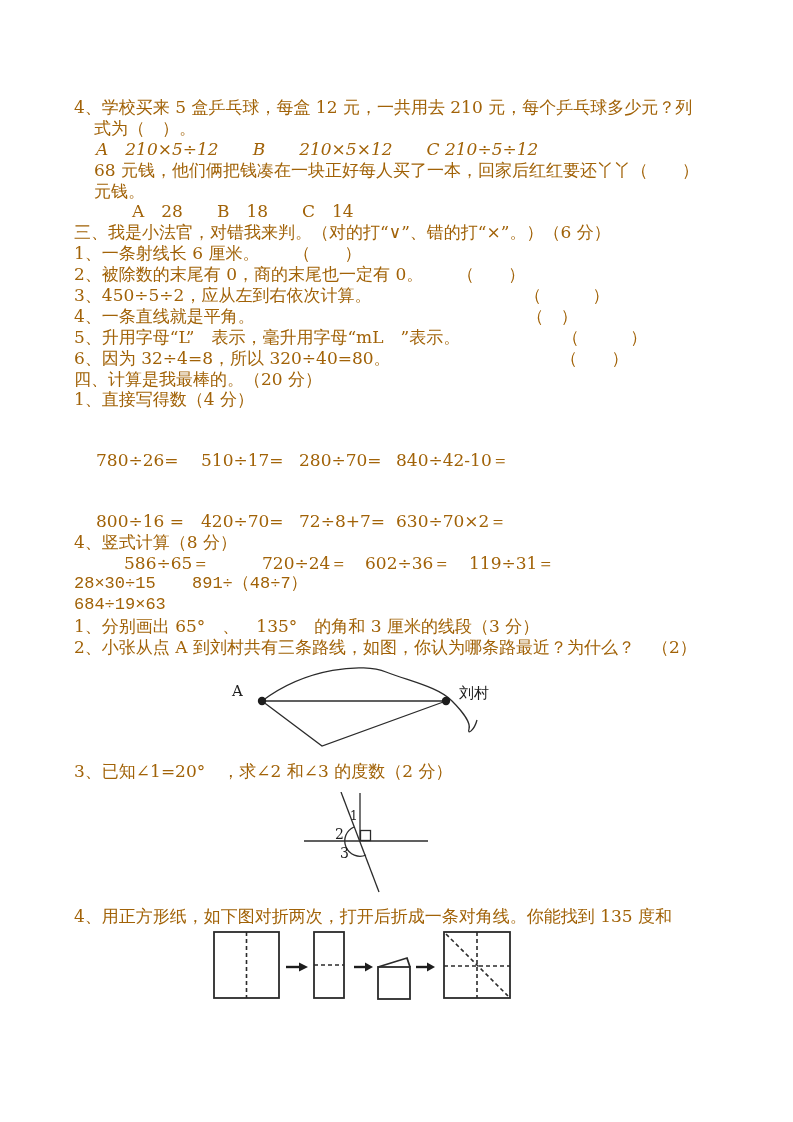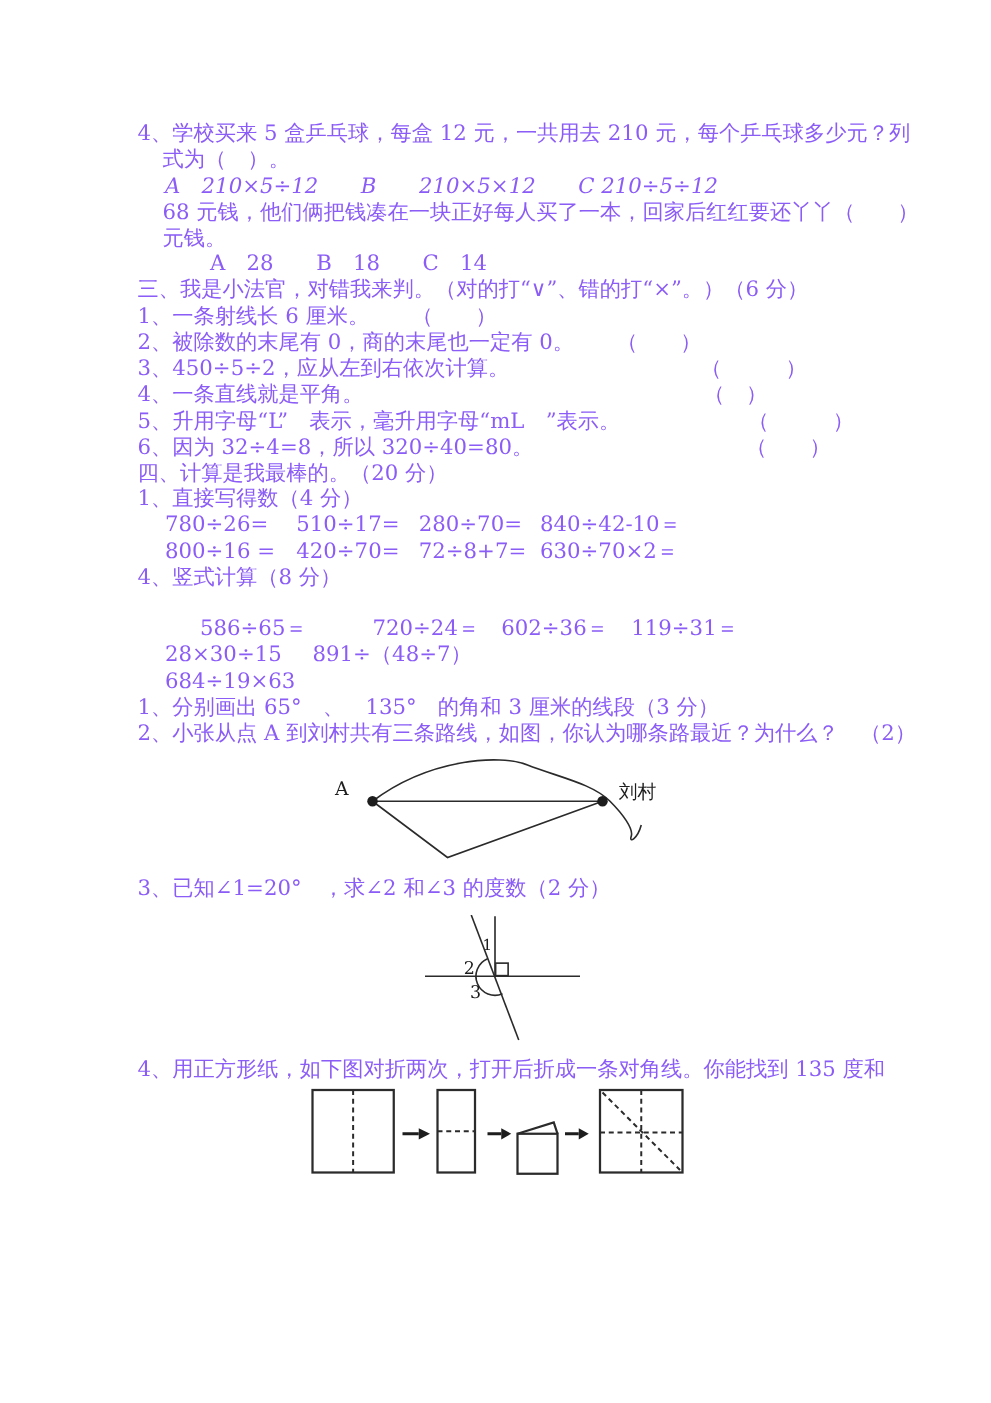--- a/index.html
+++ b/index.html
@@ -1,37 +1,37 @@
 <!DOCTYPE html>
 <html><head>
 <meta charset="utf-8">
 <style>
   html,body{margin:0;padding:0;background:#ffffff;}
   .sheet{
     position:relative;
     width:793px;height:1122px;
     background:#ffffff;
     box-sizing:border-box;
-    padding:97px 85px 0 110px;
+    padding:97px 85px 0 74px;
     font-family:"DejaVu Serif","Liberation Serif",serif;
-    color:#8b5cf6;
+    color:#a16207;
     overflow:hidden;
   }
   .line{
     font-size:17px;
     line-height:20.9px;
     height:20.9px;
     white-space:pre;
   }
   .ind-a{padding-left:20px;}   
   .ind-b{padding-left:22px;font-style:italic;}   
   .ind-c{padding-left:58px;}   
-  .grid4a{display:grid;grid-template-columns:105px 98px 97px auto;margin-left:22px;}
-  .grid4b{display:grid;grid-template-columns:138px 103px 104px auto;margin-left:50px;margin-top:20px;}
-  .grid2{display:grid;grid-template-columns:118px auto;margin-left:22px;}
+  .grid4a{display:grid;grid-template-columns:105px 98px 97px auto;margin-left:22px;margin-top:40px;}
+  .grid4b{display:grid;grid-template-columns:138px 103px 104px auto;margin-left:50px;}
+  .grid2{display:grid;grid-template-columns:118px auto;font-family:Liberation Mono, monospace;}
   .cell{white-space:pre;}
   svg{display:block;}
   svg.route{margin:4px 0 0 138px;}
   svg.angle{margin:10px 0 0 222px;}
   svg.fold{margin:3px 0 0 138px;}
   .stroke{fill:none;stroke:#2b2b2b;stroke-width:1.3;}
   .stroke2{fill:none;stroke:#2b2b2b;stroke-width:1.8;}
   .dash{fill:none;stroke:#2b2b2b;stroke-width:1.6;stroke-dasharray:4,3;}
   .dot{fill:#1d1d1d;stroke:none;}
   .arrowline{stroke:#1d1d1d;stroke-width:2.4;}

